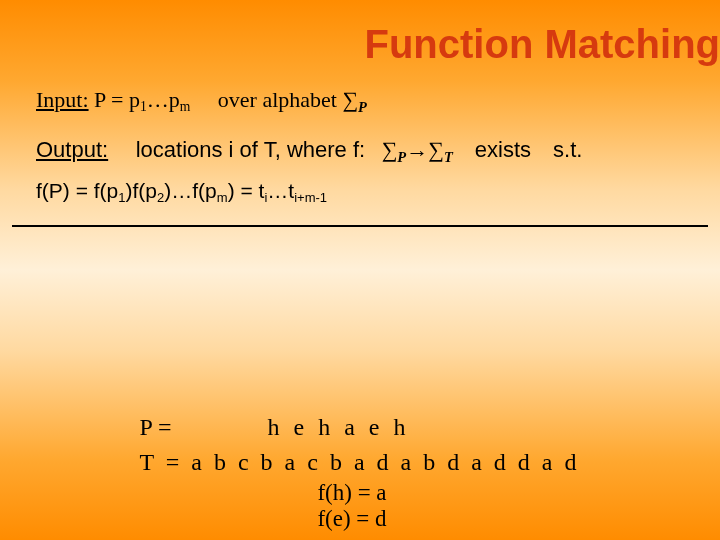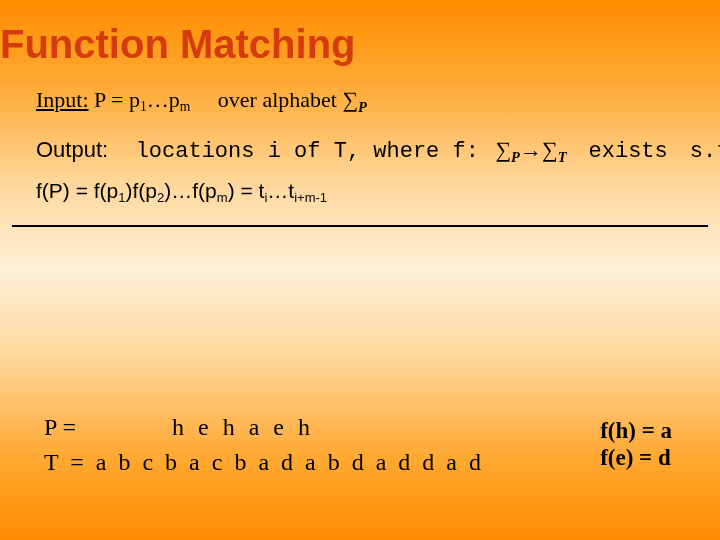--- a/index.html
+++ b/index.html
@@ -20,21 +20,21 @@
       #ff8c00 100%);
     font-family: Georgia, "Times New Roman", serif;
     color: #000;
     position: relative;
   }
   .title {
     font-family: "Comic Sans MS", "Comic Sans", cursive, sans-serif;
     font-size: 40px;
     font-weight: bold;
     color: #d63a0f;
-    text-align: left;
+    text-align: right;
     padding-top: 22px;
     padding-bottom: 6px;
   }
   .content {
     padding: 12px 36px 0 36px;
     font-size: 22px;
     line-height: 1.35;
   }
   .label {
     text-decoration: underline;
@@ -44,42 +44,43 @@
   .outblock { margin-top: 18px; }
   .fP { margin-top: 10px; font-family: "Comic Sans MS", cursive, sans-serif; font-size: 21px; }
   sub { font-size: 0.62em; vertical-align: -0.3em; }
   .hr {
     border: 0;
     border-top: 2px solid #000;
     margin: 18px 12px 0 12px;
   }
   .bottom {
     position: absolute;
-    left: 44px;
+    left: 32px;
     right: 36px;
     top: 410px;
     display: flex;
     align-items: center;
-    justify-content: space-between;
+    justify-content: flex-end;
+    flex-direction: column;
   }
   .ptblock {
     font-size: 24px;
     line-height: 1.45;
   }
   .ptblock .Tline { word-spacing: 6px; letter-spacing: 0; }
   .mapblock {
     font-size: 23px;
     line-height: 1.15;
-    font-weight: bold;
+    font-weight: normal;
     margin-right: 12px;
   }
-  .comic { font-family: Liberation Mono, monospace; text-align: right; }
+  .comic { font-family: Liberation Sans, sans-serif; text-align: right; }
   .sigP, .sigT, .arrow { font-family: "Times New Roman", serif; }
   .sigsub { font-style: italic; font-weight: bold; font-size: 0.66em; vertical-align: -0.32em; }
-  .outlabel { font-family: "Comic Sans MS", cursive, sans-serif; font-size: 22px; }
+  .outlabel { font-family: "Comic Sans MS", cursive, sans-serif; text-decoration: underline; font-size: 22px; }
   .p_spaced { letter-spacing: 4px; }
 </style>
 </head>
 <body>
 
 <div class="title">Function Matching</div>
 
 <div class="content">
 
   <div class="row">

